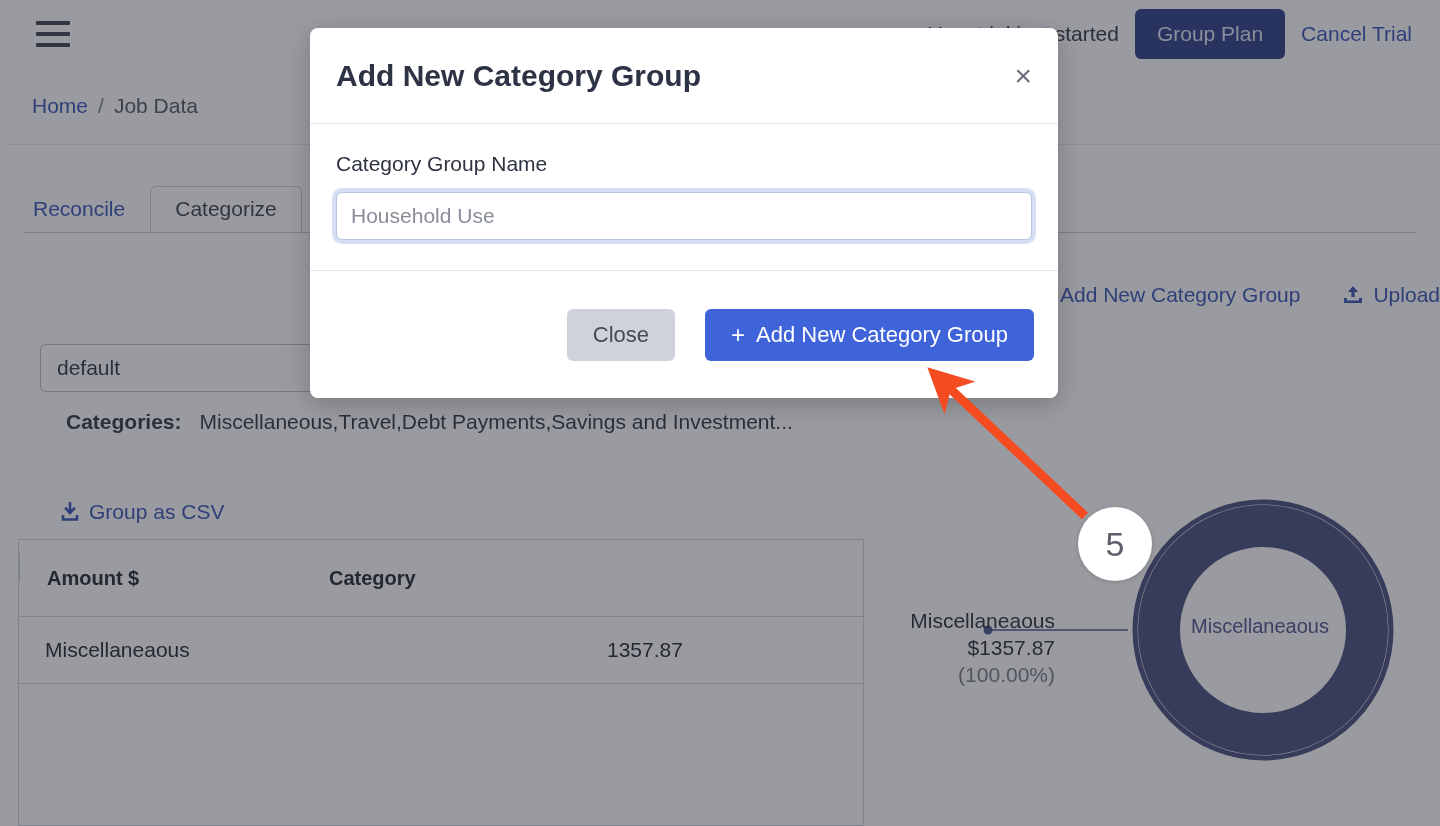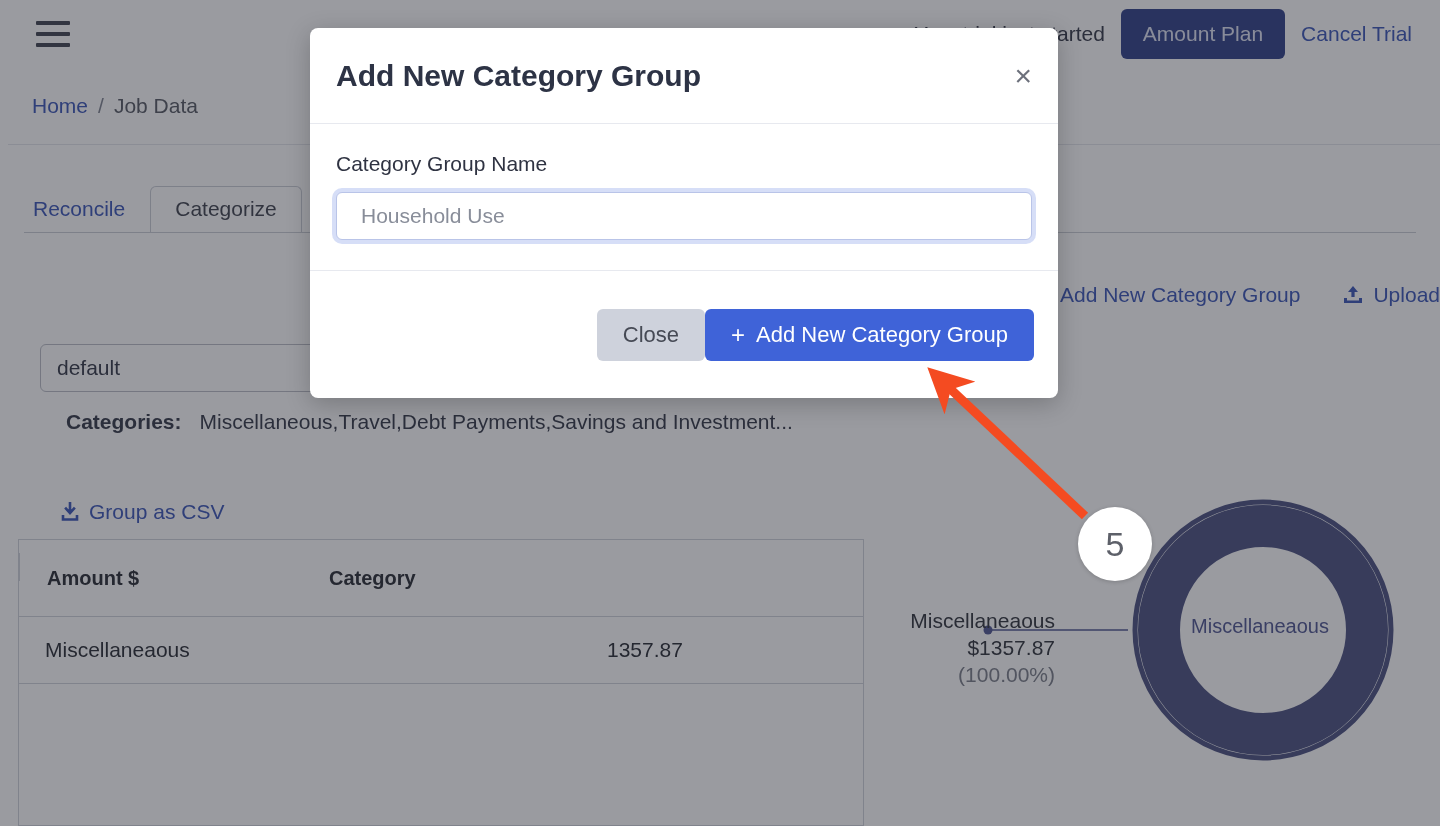--- a/index.html
+++ b/index.html
@@ -199,27 +199,27 @@
     background: none; border: none; cursor: pointer;
     font-family: inherit; line-height: 1;
   }
   .modal-body { padding: 28px 26px 30px; border-bottom: 1px solid #e7e9ef; }
   .field-label { font-size: 21px; color: #2f3342; margin-bottom: 16px; }
   .field-input {
     width: 696px; height: 48px;
     border: 1px solid #b9c4e8; border-radius: 6px;
     box-shadow: 0 0 0 4px rgba(130,155,230,0.33);
     font-size: 21px; font-family: inherit;
-    color: #2f3342; padding: 0 24px;
+    color: #2f3342; padding: 0 14px;
     outline: none; background: #fff;
   }
   .field-input::placeholder { color: #888d99; }
   .modal-footer {
     flex: 1; display: flex; align-items: center; justify-content: flex-end;
-    gap: 0; padding: 0 24px;
+    gap: 30px; padding: 0 24px;
   }
   .btn-close {
     background: #ced2dc; color: #464a55; border: none; border-radius: 6px;
     font-size: 22px; font-family: inherit; padding: 13px 26px; cursor: pointer;
   }
   .btn-add {
     background: #3f63d8; color: #ffffff; border: none; border-radius: 6px;
     font-size: 22px; font-family: inherit; padding: 13px 26px; cursor: pointer;
     display: flex; align-items: center; gap: 11px;
   }
@@ -242,21 +242,21 @@
 <div id="page">
 
   <div class="topbar">
     <div class="hamburger">
       <i></i>
       <i></i>
       <i></i>
     </div>
     <div class="trial-area">
       <span class="trial-text">Your trial just started</span>
-      <button class="btn-select-plan">Amount Plan</button>
+      <button class="btn-select-plan">Group Plan</button>
       <a class="link-cancel-trial">Cancel Trial</a>
     </div>
   </div>
 
   <div class="breadcrumb">
     <a class="crumb-home">Home</a>
     <span class="crumb-sep">/</span>
     <span class="crumb-current">Job Data</span>
   </div>
 

